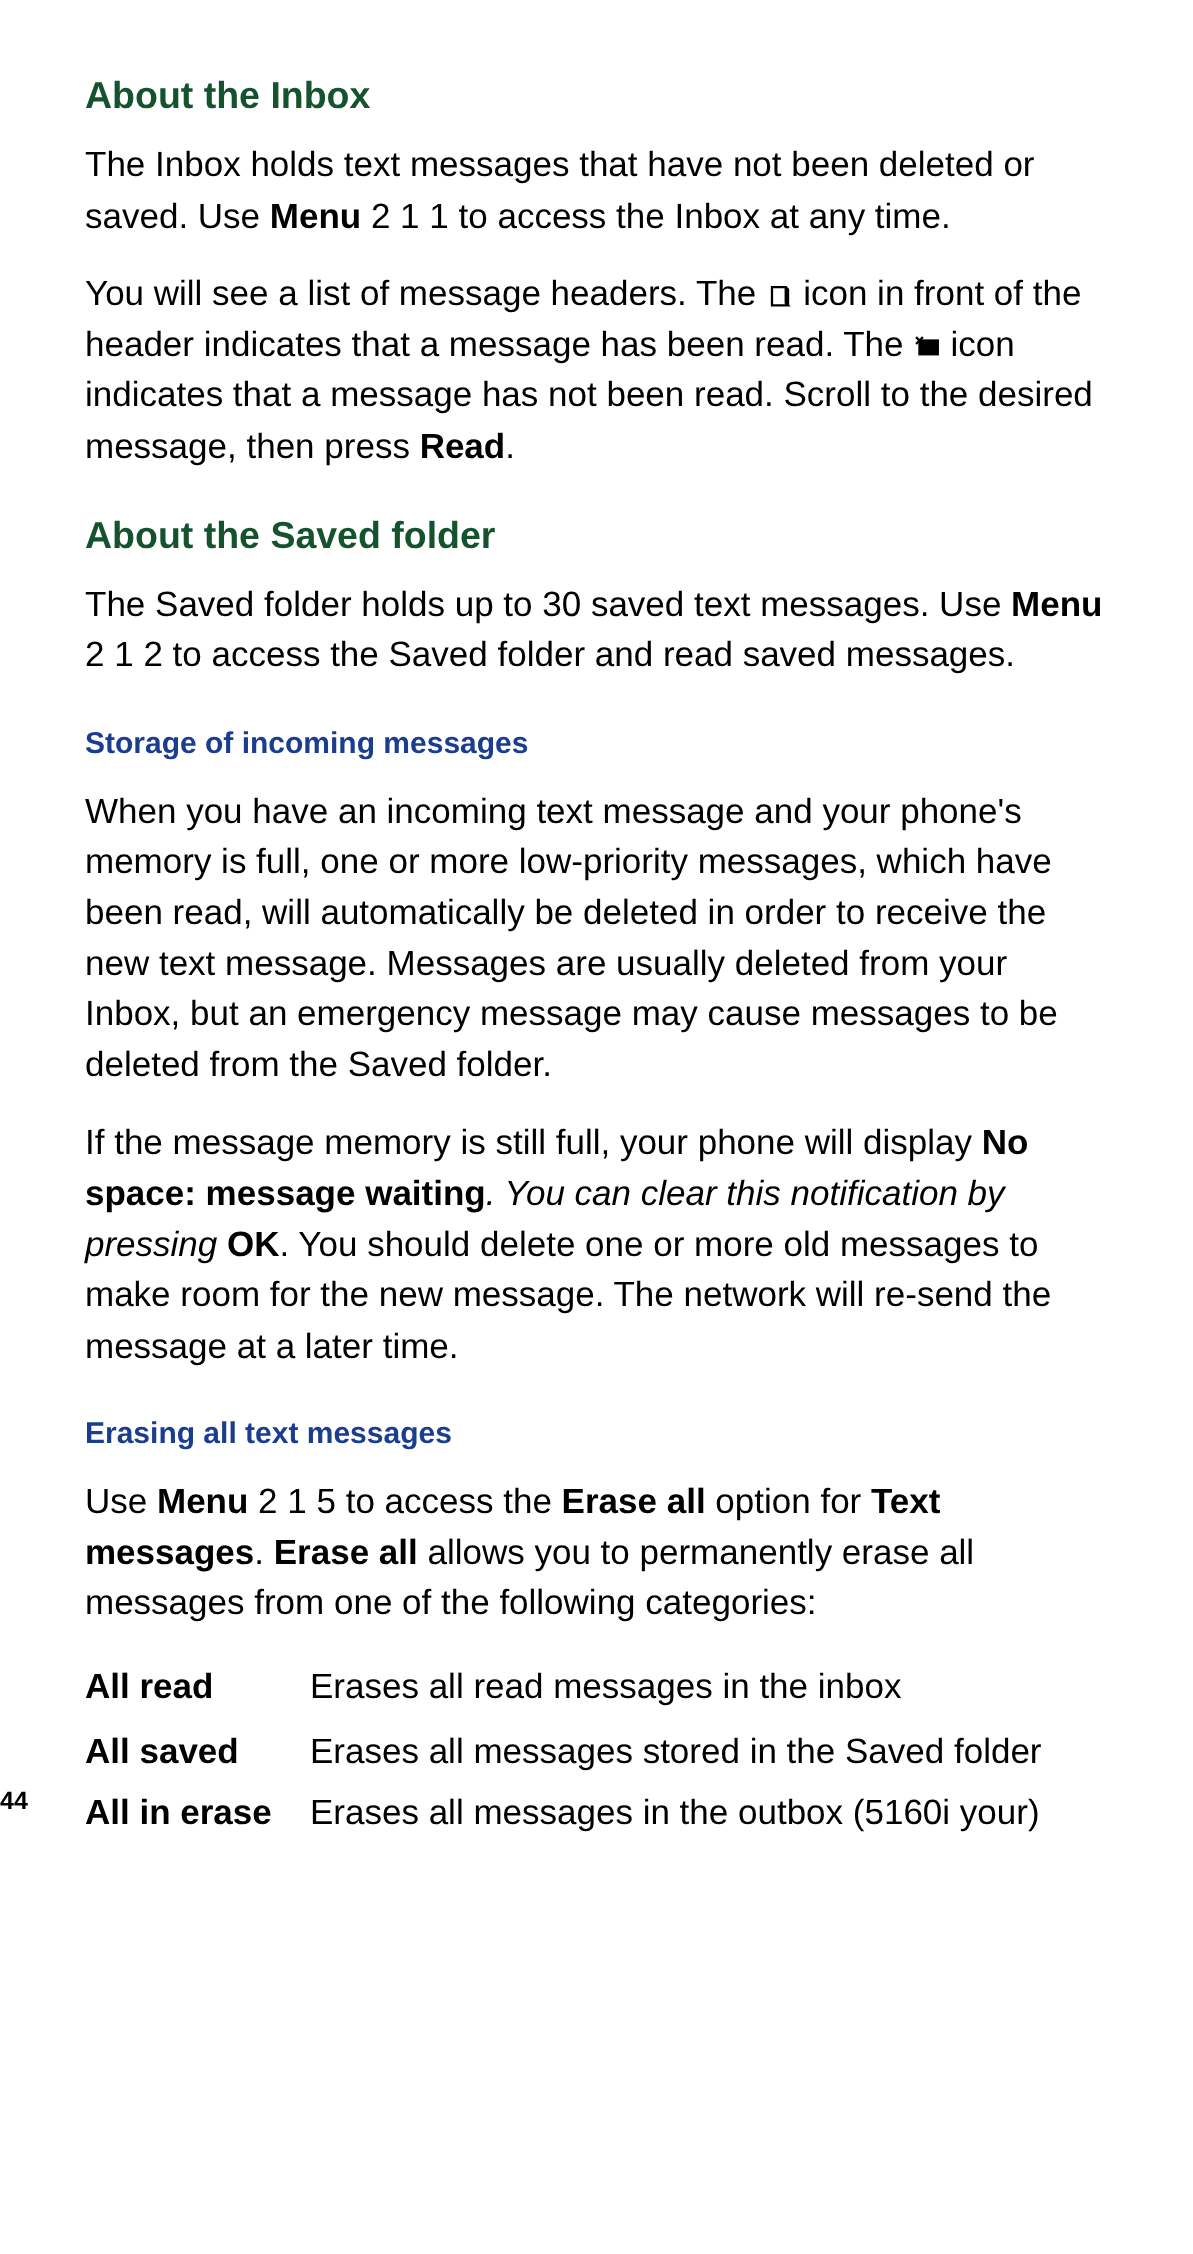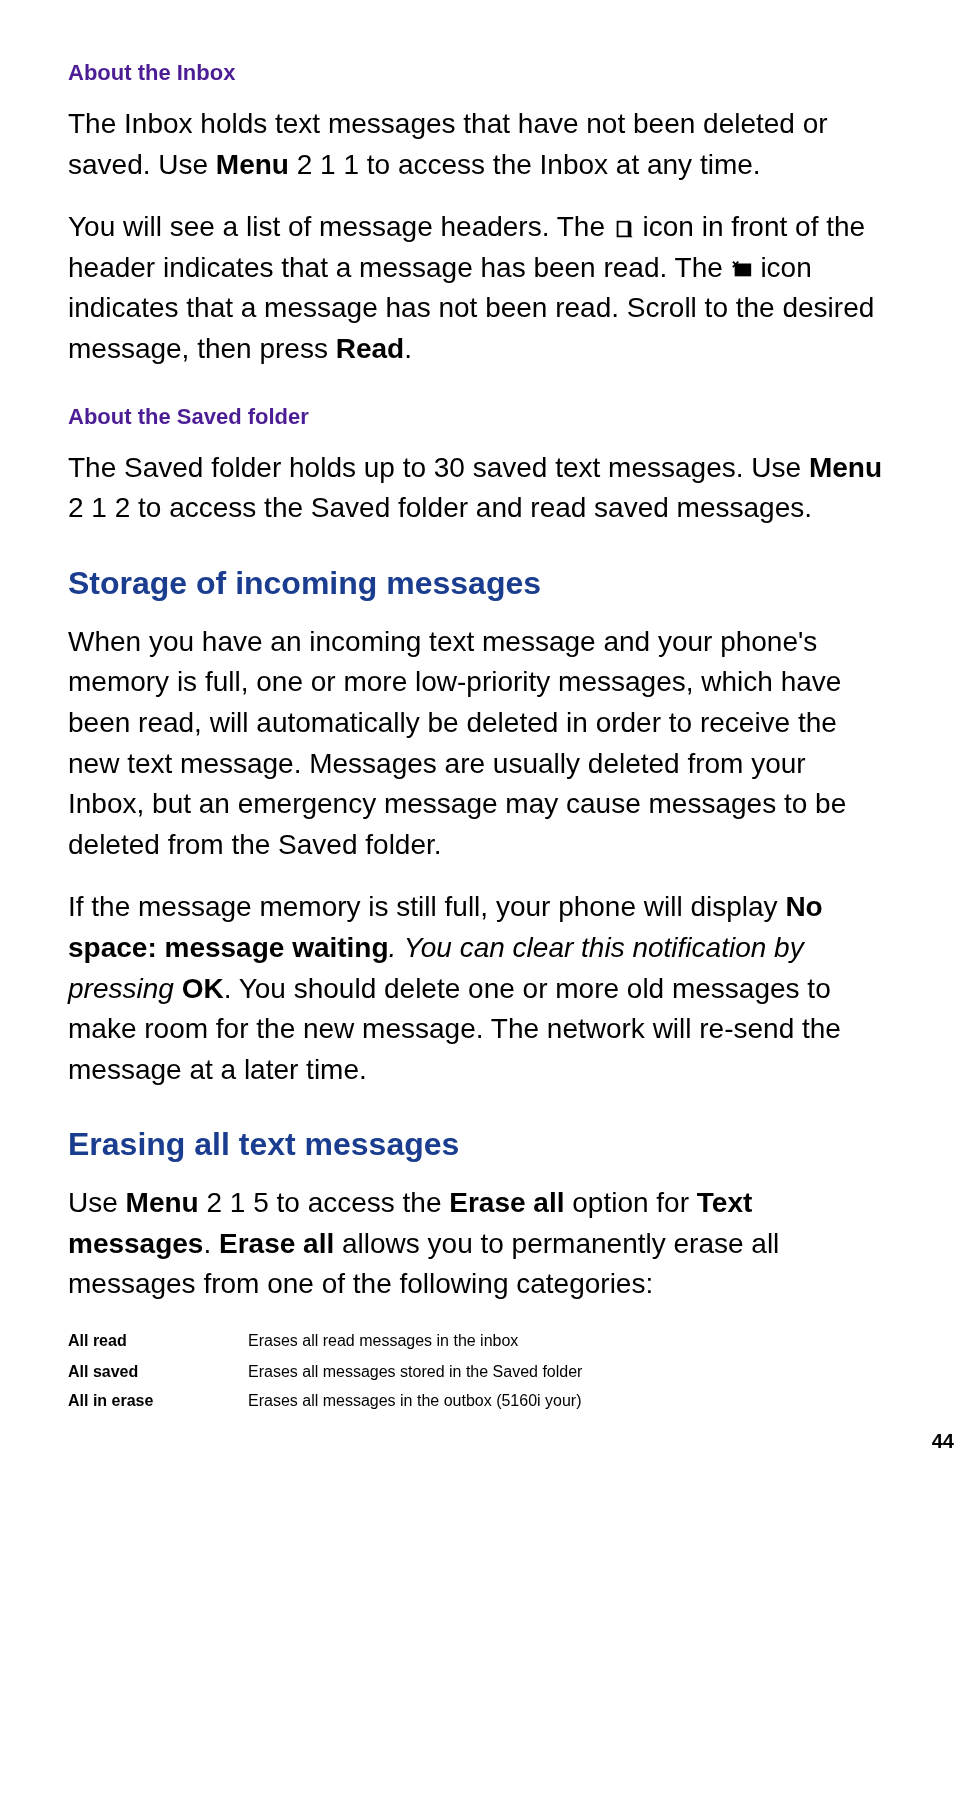--- a/index.html
+++ b/index.html
@@ -11,28 +11,28 @@
     width: 954px;
   }
   .page {
     padding: 60px 68px 40px 68px;
     box-sizing: border-box;
     width: 954px;
     min-height: 1803px;
     position: relative;
   }
   .subheading {
-    font-size: 22px;
+    font-size: 30px;
     font-weight: bold;
-    color: #4c1d95;
+    color: #14532d;
     margin: 0 0 18px 0;
     font-family: Arial, Helvetica, sans-serif;
   }
   .major-heading {
-    font-size: 32px;
+    font-size: 24px;
     font-weight: bold;
     color: #1a3d8f;
     margin: 36px 0 20px 0;
     font-family: Arial, Helvetica, sans-serif;
   }
   p {
     font-size: 28px;
     line-height: 1.45;
     margin: 0 0 22px 0;
     font-family: Arial, Helvetica, sans-serif;
@@ -45,42 +45,42 @@
     font-style: italic;
     margin-top: 40px;
   }
   .inline-icon {
     display: inline-block;
     vertical-align: middle;
     width: 22px;
     height: 22px;
   }
   .erase-table {
-    font-size: 16px;
+    font-size: 28px;
     font-family: Arial, Helvetica, sans-serif;
     line-height: 1.7;
   }
   .erase-row {
     display: flex;
     margin-bottom: 2px;
   }
   .erase-label {
     font-weight: bold;
     width: 180px;
     flex-shrink: 0;
   }
   .erase-desc {
     flex: 1;
   }
   .page-number {
     position: absolute;
     bottom: 350px;
     left: 0;
     right: 0;
-    text-align: right;
+    text-align: left;
     font-weight: bold;
     font-size: 20px;
     font-family: Arial, Helvetica, sans-serif;
   }
 </style>
 </head>
 <body>
 
 <div class="page">
 

